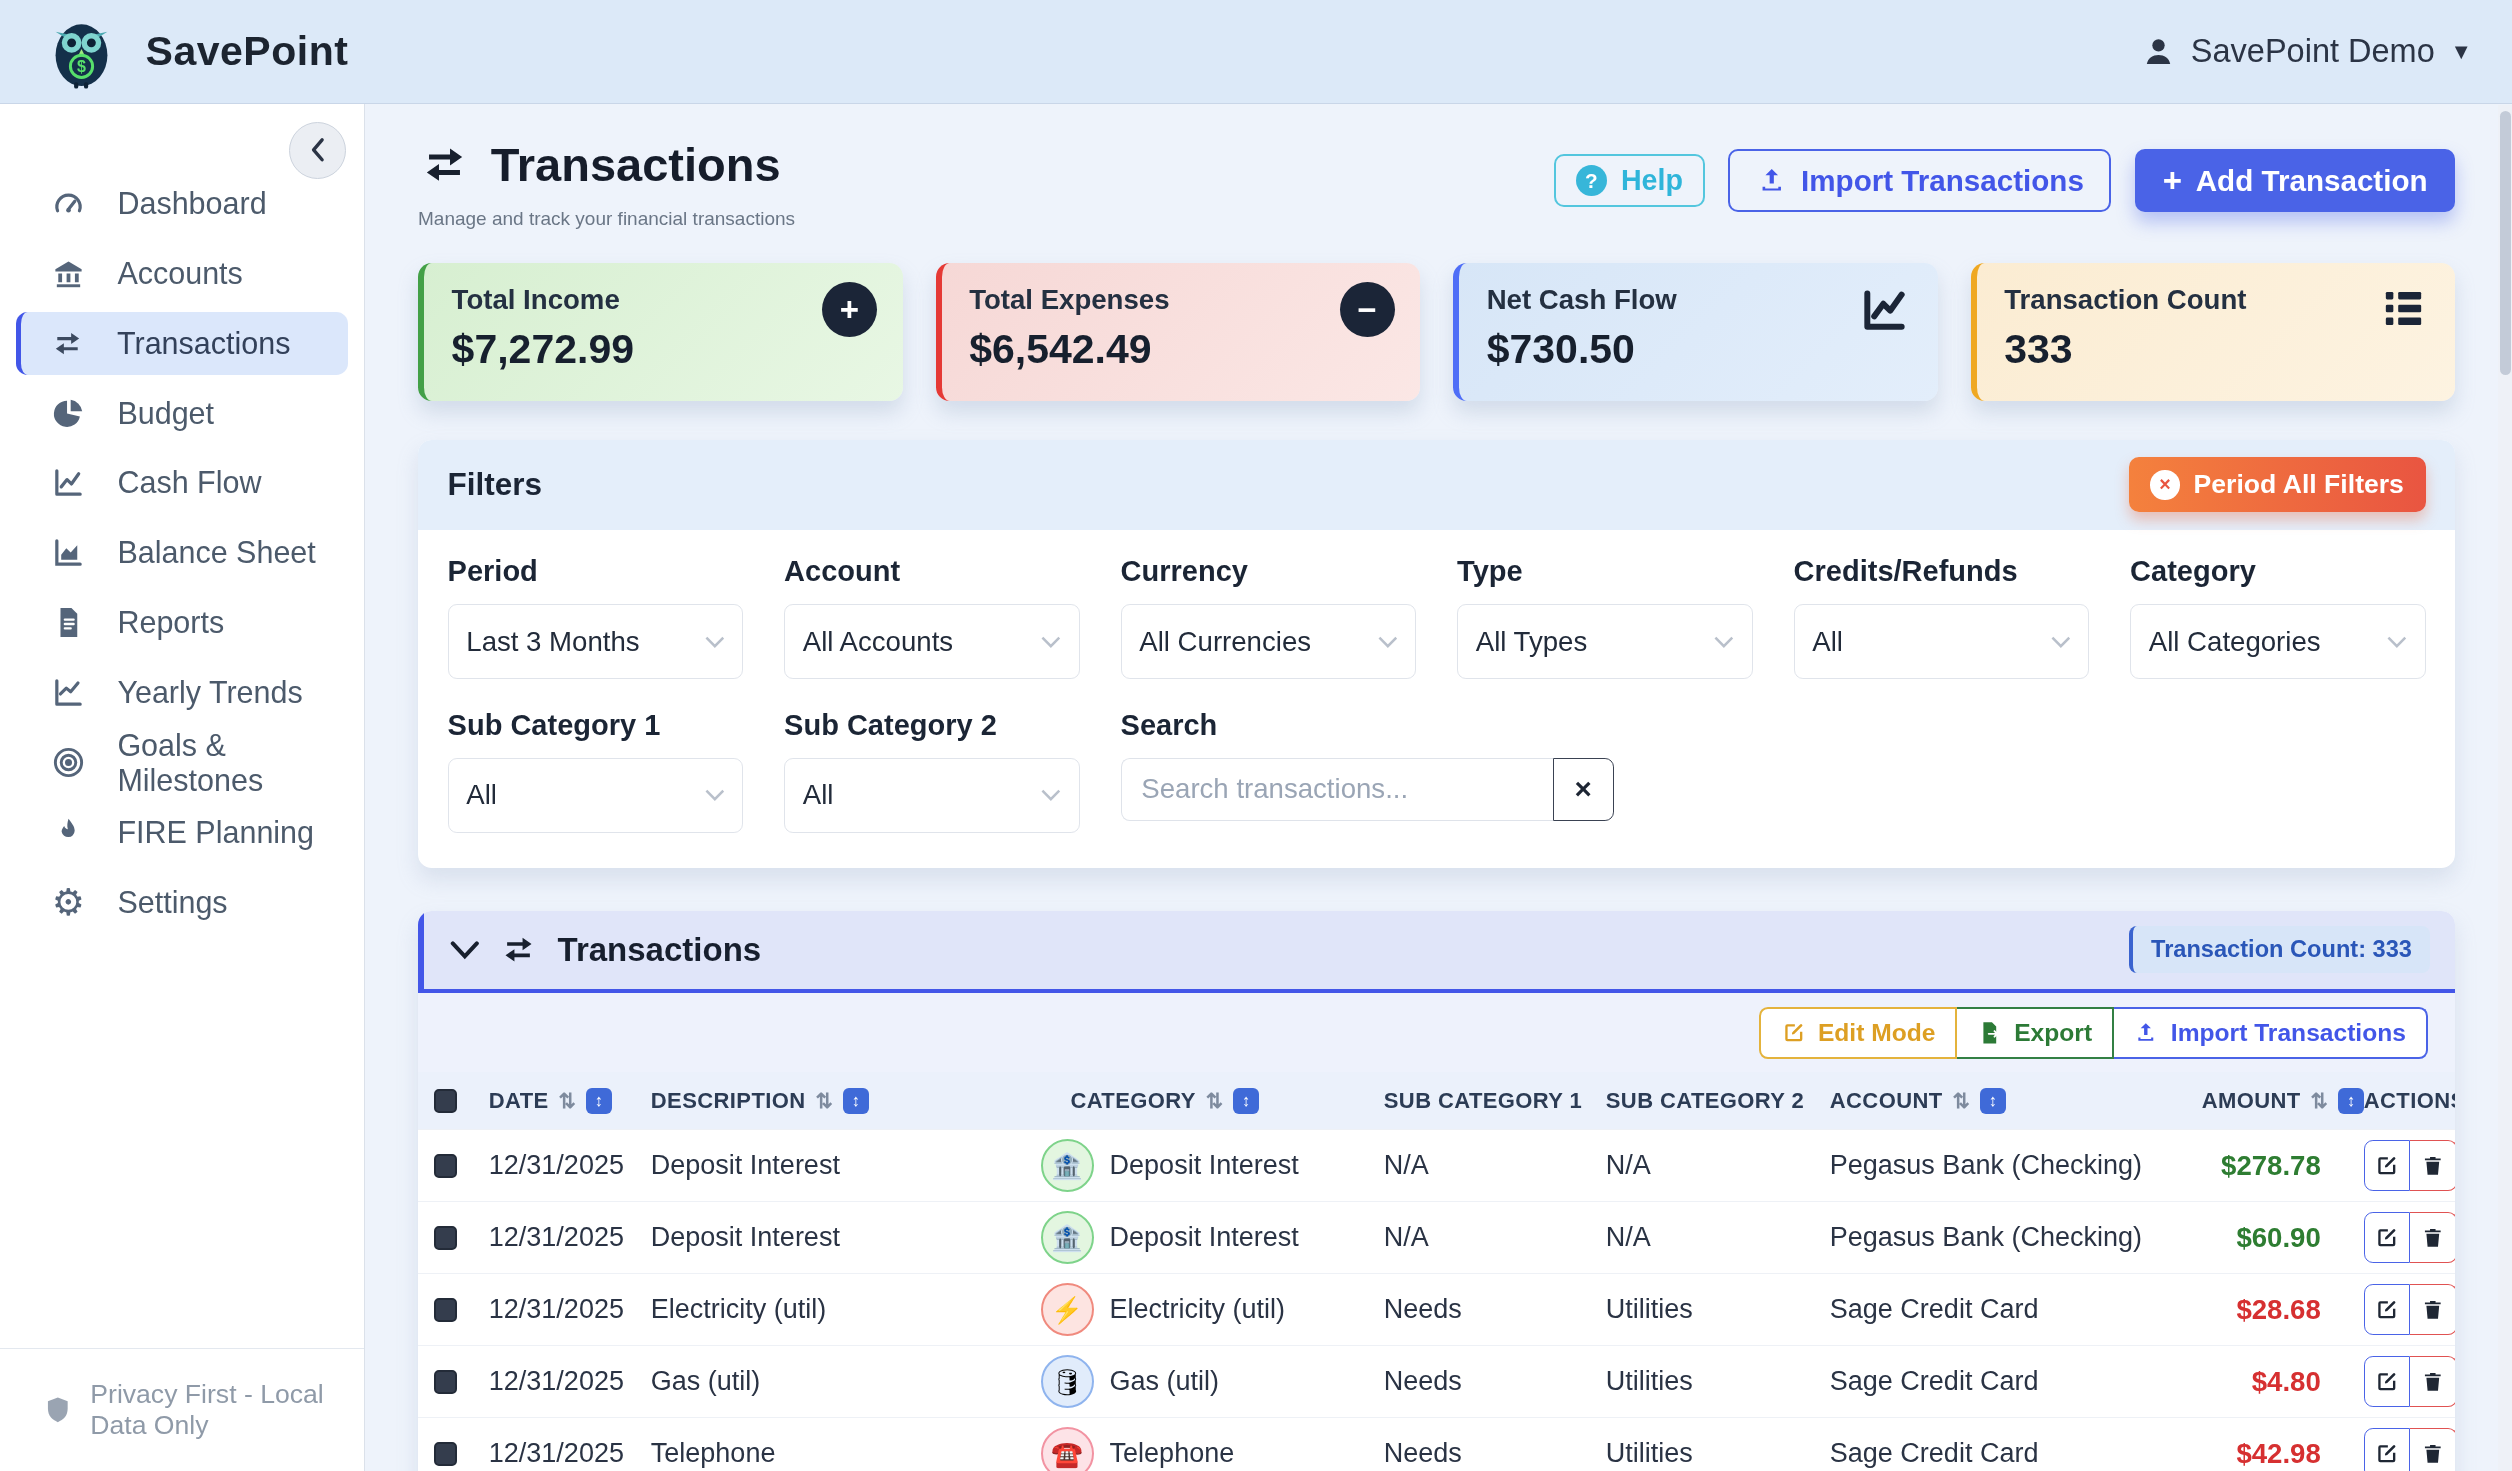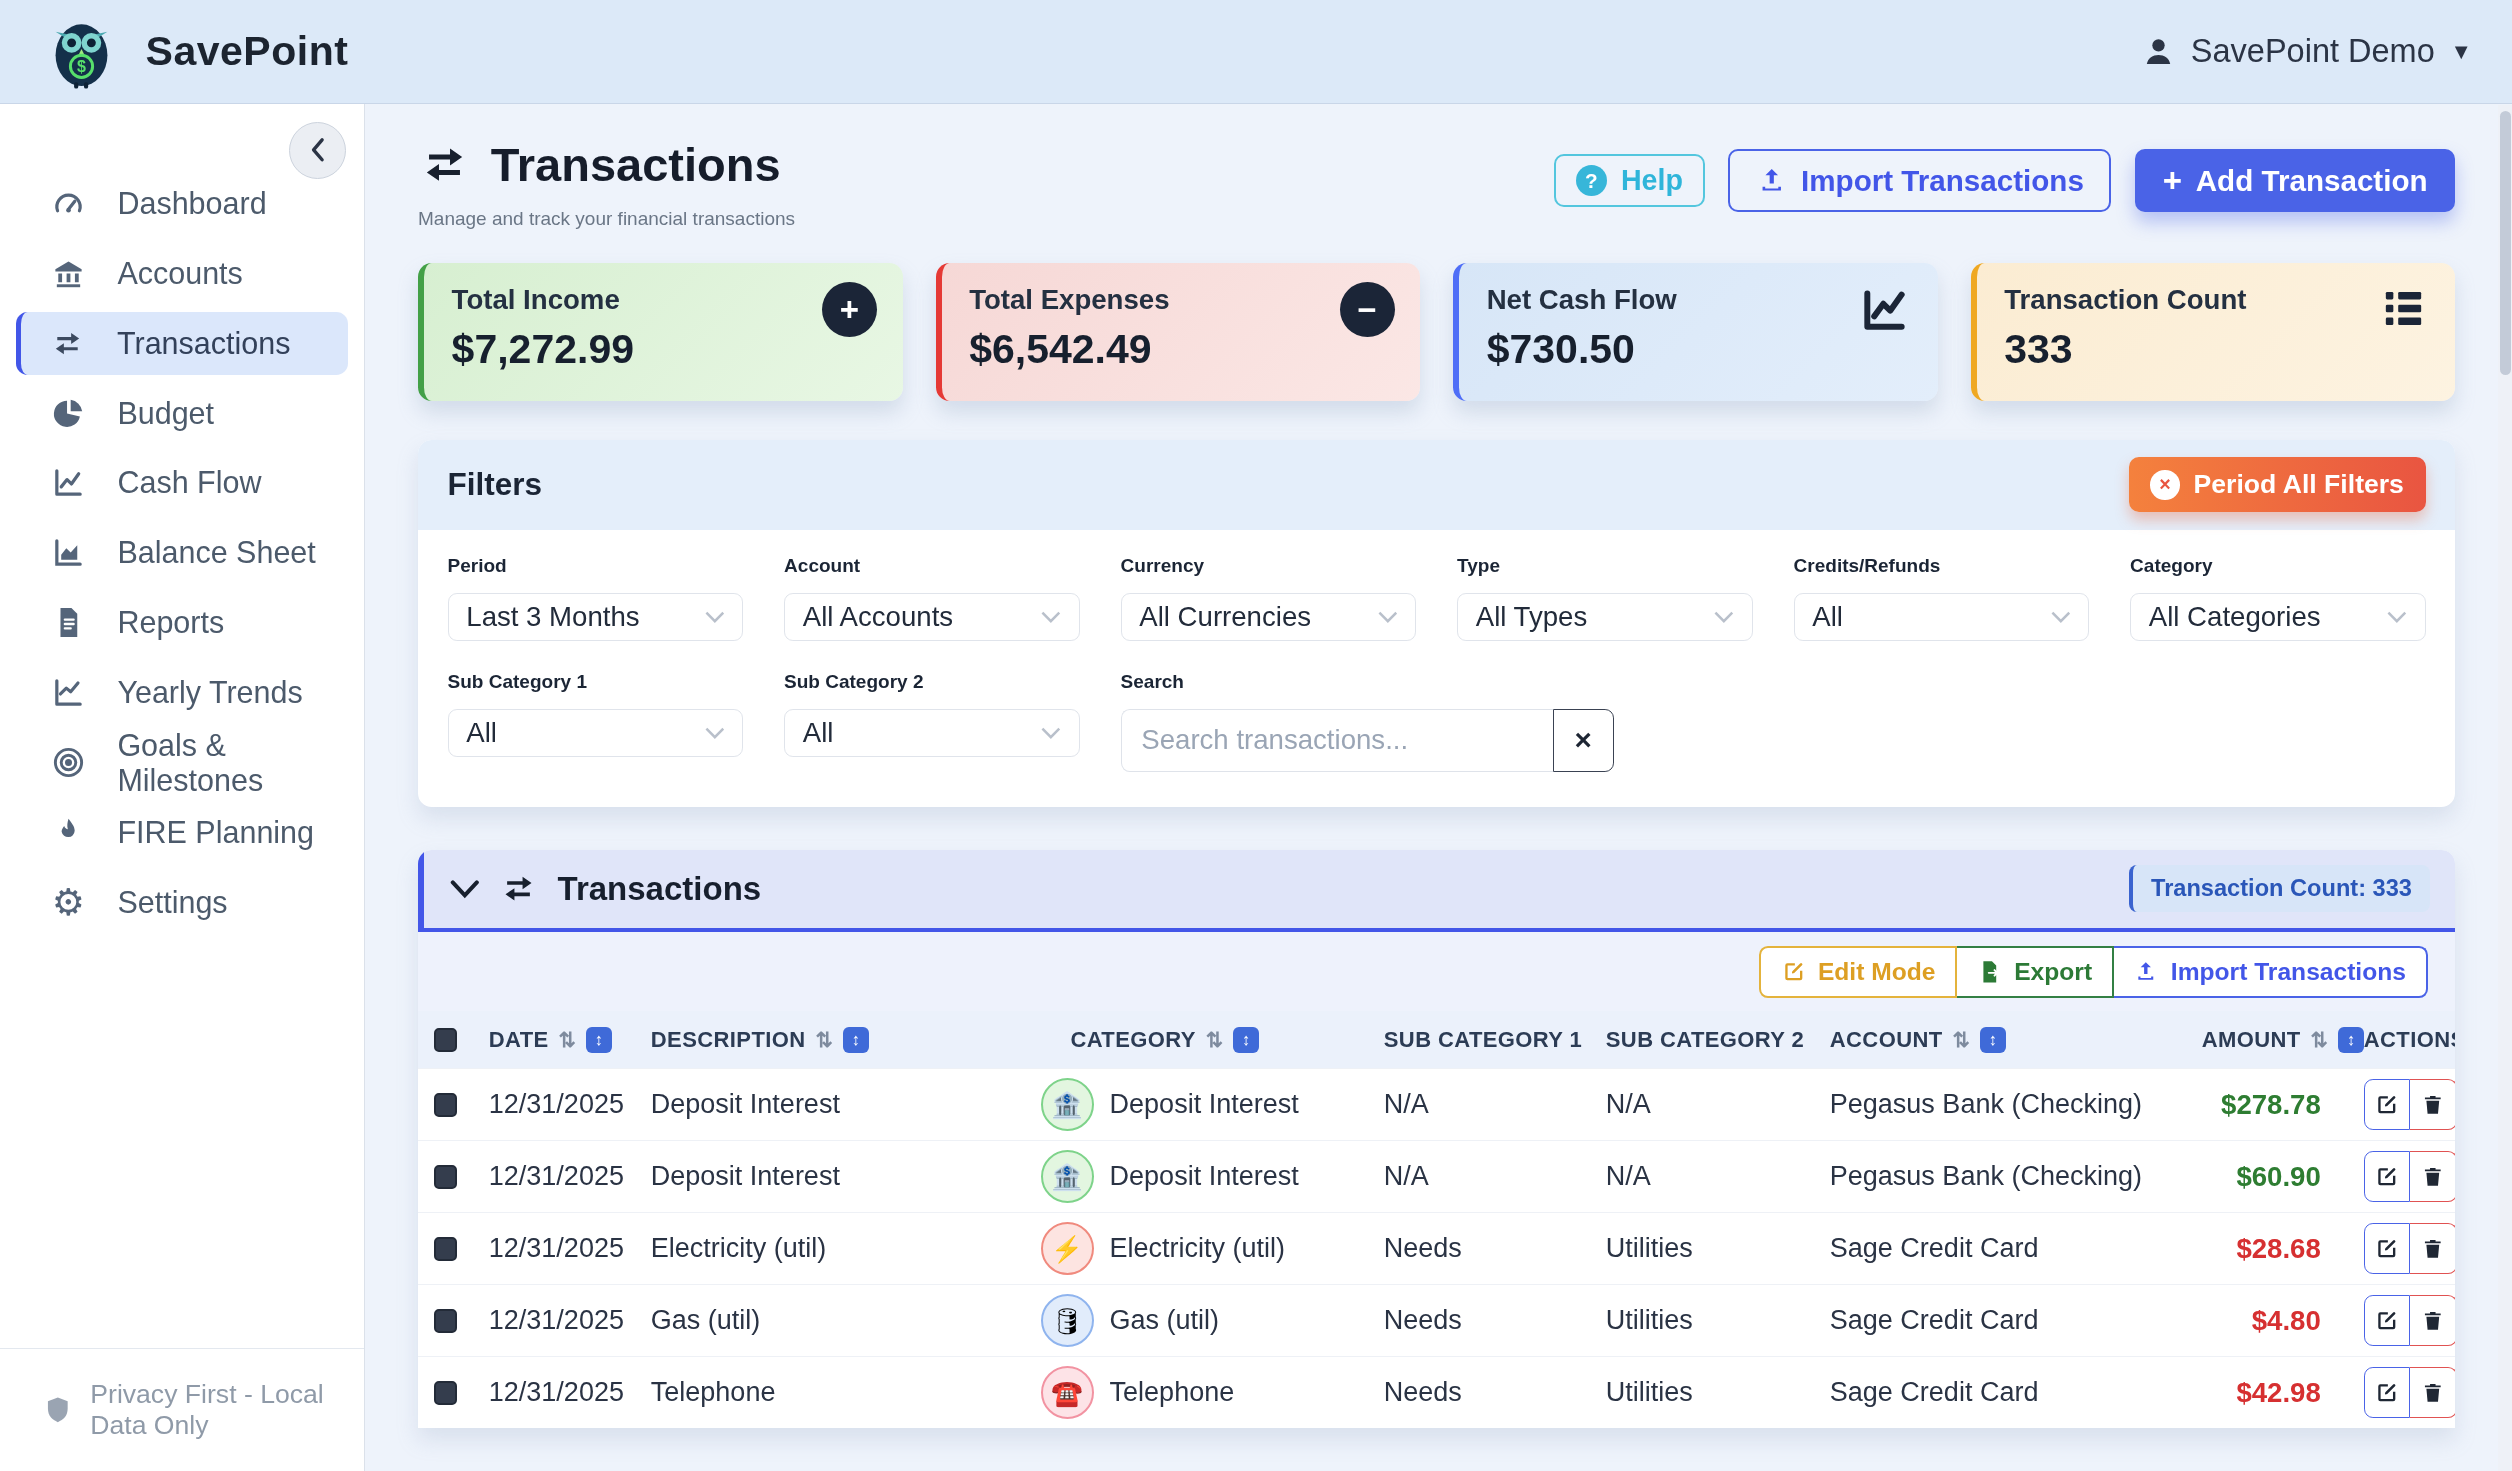--- a/index.html
+++ b/index.html
@@ -62,22 +62,22 @@
   .filters-card { margin-top:39px; background:#ffffff; border-radius:13.8px; box-shadow:0 11.8px 21.7px rgba(140,160,190,.22); overflow:hidden; }
   .filters-head { background:#e4eefa; padding:17.7px 29.6px; display:flex; align-items:center; }
   .filters-title { font-size:31.5px; font-weight:800; color:#1b2535; }
   .btn-reset { margin-left:auto; background:linear-gradient(90deg,#f4813d,#e95541); color:#fff; font-size:26.6px; font-weight:700;
                padding:11.8px 21.7px; border-radius:9.9px; display:flex; align-items:center; gap:13.8px; cursor:pointer;
                box-shadow:0 7.9px 13.8px rgba(235,100,60,.35); }
   .reset-x { width:29.6px; height:29.6px; border-radius:50%; background:#ffffff; color:#e95541; font-size:19.7px; font-weight:700;
              display:flex; align-items:center; justify-content:center; }
   .filters-body { padding:25.6px 29.6px 35px; }
   .f-grid { display:grid; grid-template-columns:repeat(6,1fr); gap:29.6px 41px; }
-  .f-label { font-size:19px; font-weight:700; color:#1b2535; }
-  .select { margin-top:15.8px; height:48px; border:1.6px solid #e0e4eb; border-radius:8.9px; background:#fff;
+  .f-label { font-size:29px; font-weight:700; color:#1b2535; }
+  .select { margin-top:15.8px; height:75px; border:1.6px solid #e0e4eb; border-radius:8.9px; background:#fff;
             display:flex; align-items:center; justify-content:space-between; padding:0 17.7px; cursor:pointer; }
   .select .sval { font-size:27.6px; color:#222b3a; }
   .select .chev { color:#b9c0cb; }
   .search-wrap { margin-top:15.8px; display:flex; width:493px; }
   .search-input { flex:1; height:63px; border:1.6px solid #dfe3ea; border-right:none; border-radius:8.9px 0 0 8.9px;
                   font-size:27.6px; padding:0 19.7px; color:#222b3a; outline:none; font-family:"Liberation Sans",sans-serif; }
   .search-input::placeholder { color:#9aa5b5; }
   .clear-btn { width:61px; height:63px; border:1.8px solid #3a4252; border-radius:0 8.9px 8.9px 0; background:#fff;
                font-size:29.6px; font-weight:700; color:#1d2533; display:flex; align-items:center; justify-content:center; cursor:pointer; }
 

